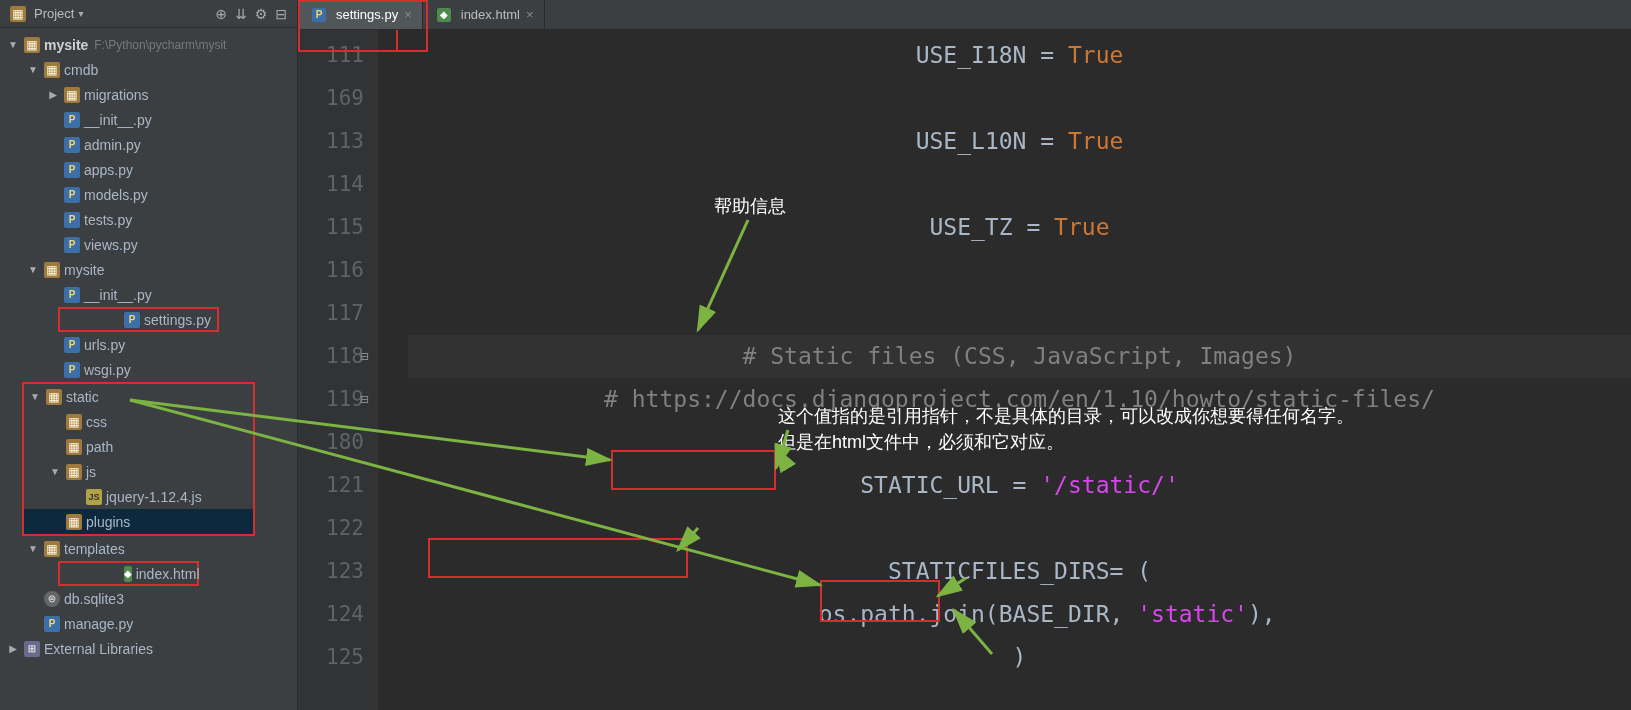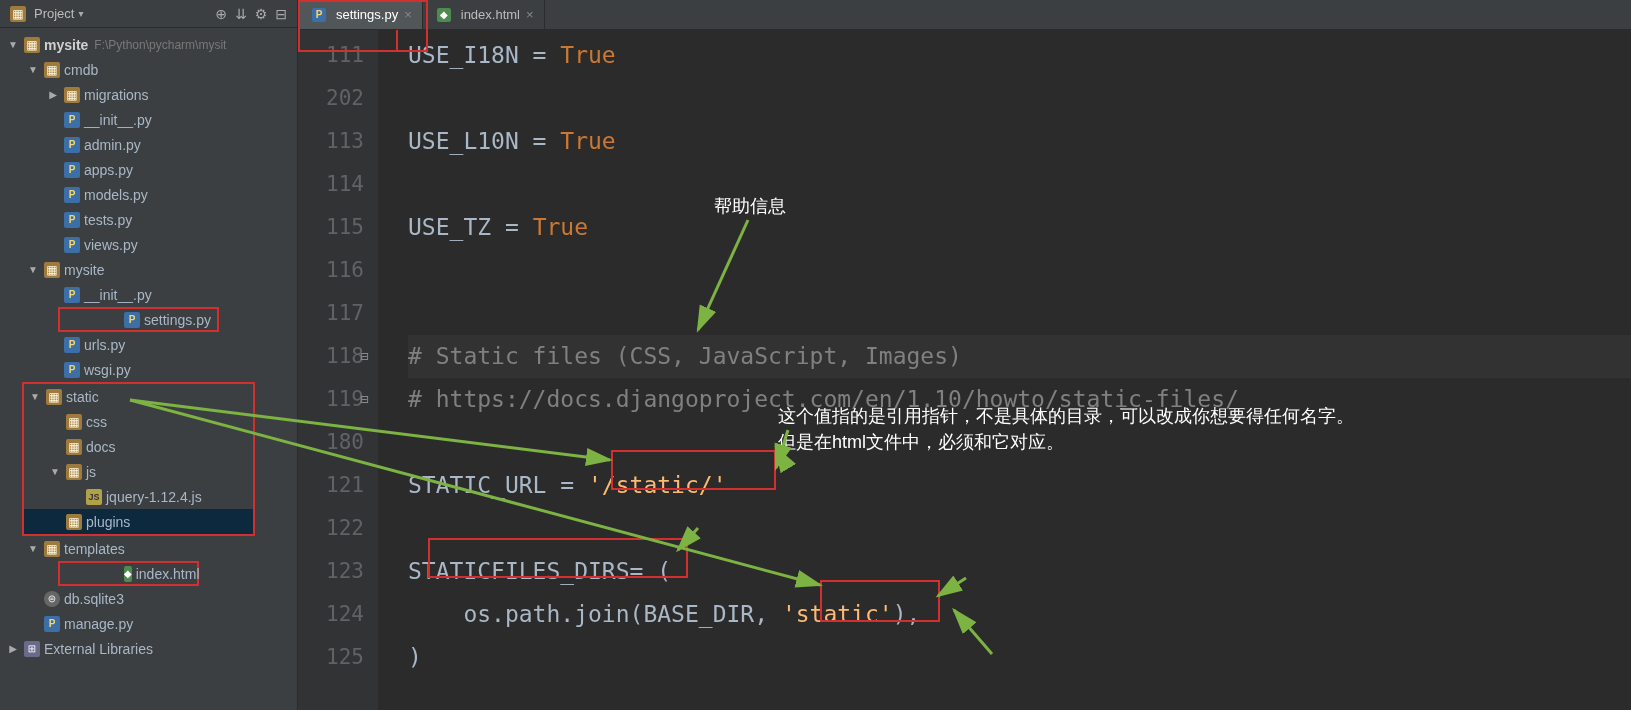--- a/index.html
+++ b/index.html
@@ -32,23 +32,23 @@
 
 .editor-area { flex: 1; display: flex; flex-direction: column; background: #2b2b2b; position: relative; }
 .tabs { height: 30px; display: flex; align-items: stretch; background: #3c3f41; border-bottom: 1px solid #2b2b2b; }
 .tab { display: flex; align-items: center; padding: 0 10px; gap: 6px; font-size: 13px; color: #bbb; border-right: 1px solid #2b2b2b; cursor: pointer; }
 .tab.active { background: #515658; color: #fff; }
 .tab .close { color: #888; font-size: 13px; }
 .editor-body { flex: 1; display: flex; position: relative; overflow: hidden; }
 .gutter { width: 80px; background: #313335; text-align: right; padding: 4px 14px 0 0; font-family: "Consolas", monospace; font-size: 21px; color: #606366; }
 .gutter .ln { height: 43px; line-height: 43px; }
 .code { flex: 1; font-family: "Consolas", monospace; font-size: 23px; padding: 4px 0 0 30px; position: relative; }
-.code .line { height: 43px; line-height: 43px; white-space: pre; }
+.code .line { height: 43px; line-height: 43px; white-space: pre; text-align: center; }
 .kw { color: #cc7832; }
-.str { color: #fdba74; }
+.str { color: #d946ef; }
 .cmt { color: #808080; }
 .ident { color: #a9b7c6; }
 .line.hl { background: #323232; }
 .fold-mark { position: absolute; left: -18px; color: #888; font-size: 14px; }
 
 
 .annot-text { position: absolute; color: #ffffff; font-size: 18px; font-family: "Microsoft YaHei", sans-serif; white-space: nowrap; }
 .red-outline { position: absolute; border: 2px solid #d32f2f; pointer-events: none; }
 svg.arrows { position: absolute; top: 0; left: 0; width: 100%; height: 100%; pointer-events: none; }
 </style>
@@ -138,21 +138,21 @@
           <span class="expander">▼</span>
           <span class="icon icon-folder">▦</span>
           <span class="name">static</span>
         </div>
         <div class="tree-row" style="padding-left:38px;">
           <span class="icon icon-folder">▦</span>
           <span class="name">css</span>
         </div>
         <div class="tree-row" style="padding-left:38px;">
           <span class="icon icon-folder">▦</span>
-          <span class="name">docs</span>
+          <span class="name">path</span>
         </div>
         <div class="tree-row" style="padding-left:24px;">
           <span class="expander">▼</span>
           <span class="icon icon-folder">▦</span>
           <span class="name">js</span>
         </div>
         <div class="tree-row" style="padding-left:58px;">
           <span class="icon icon-js">JS</span>
           <span class="name">jquery-1.12.4.js</span>
         </div>
@@ -197,21 +197,21 @@
       <div class="tab">
         <span class="icon icon-html" style="width:14px;height:14px;">◆</span>
         <span>index.html</span>
         <span class="close">×</span>
       </div>
     </div>
 
     <div class="editor-body">
       <div class="gutter">
         <div class="ln">111</div>
-        <div class="ln">202</div>
+        <div class="ln">169</div>
         <div class="ln">113</div>
         <div class="ln">114</div>
         <div class="ln">115</div>
         <div class="ln">116</div>
         <div class="ln">117</div>
         <div class="ln">118</div>
         <div class="ln">119</div>
         <div class="ln">180</div>
         <div class="ln">121</div>
         <div class="ln">122</div>

